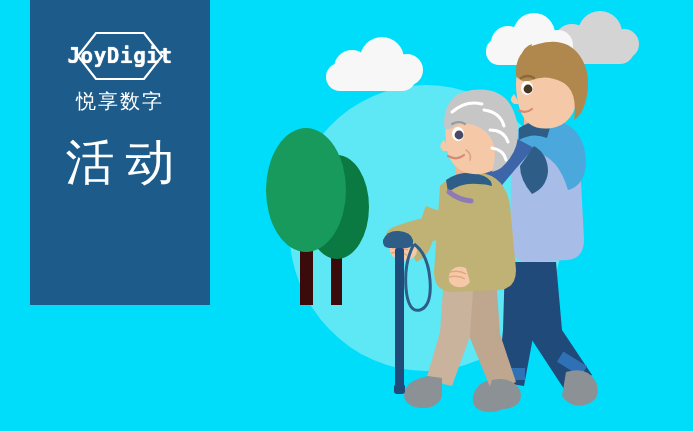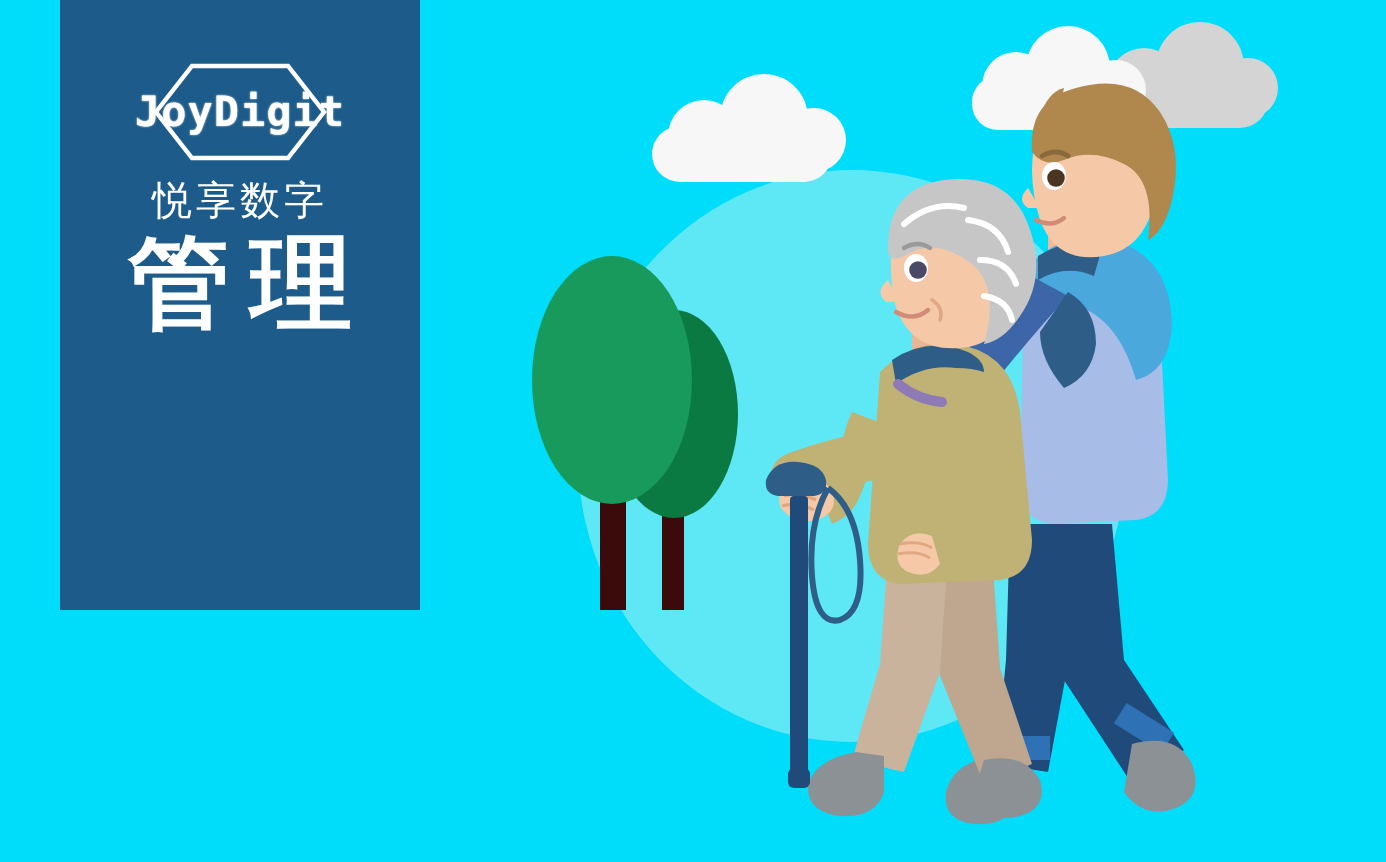--- a/index.html
+++ b/index.html
@@ -168,18 +168,18 @@
 
     <div class="logo-wrap">
       <svg class="logo-oct" width="136" height="52" viewBox="0 0 136 52">
         <polygon points="44,3 92,3 110,26 92,49 44,49 26,26" fill="none" stroke="#FFFFFF" stroke-width="2.2"></polygon>
       </svg>
       <span class="logo-text">JoyDigit</span>
     </div>
 
     <div class="brand-cn">悦享数字</div>
 
+    <div class="title-1">活动</div>
 
-    <div class="title-2">管理</div>
 
   </div>
 
 </div>
 
 </body></html>

